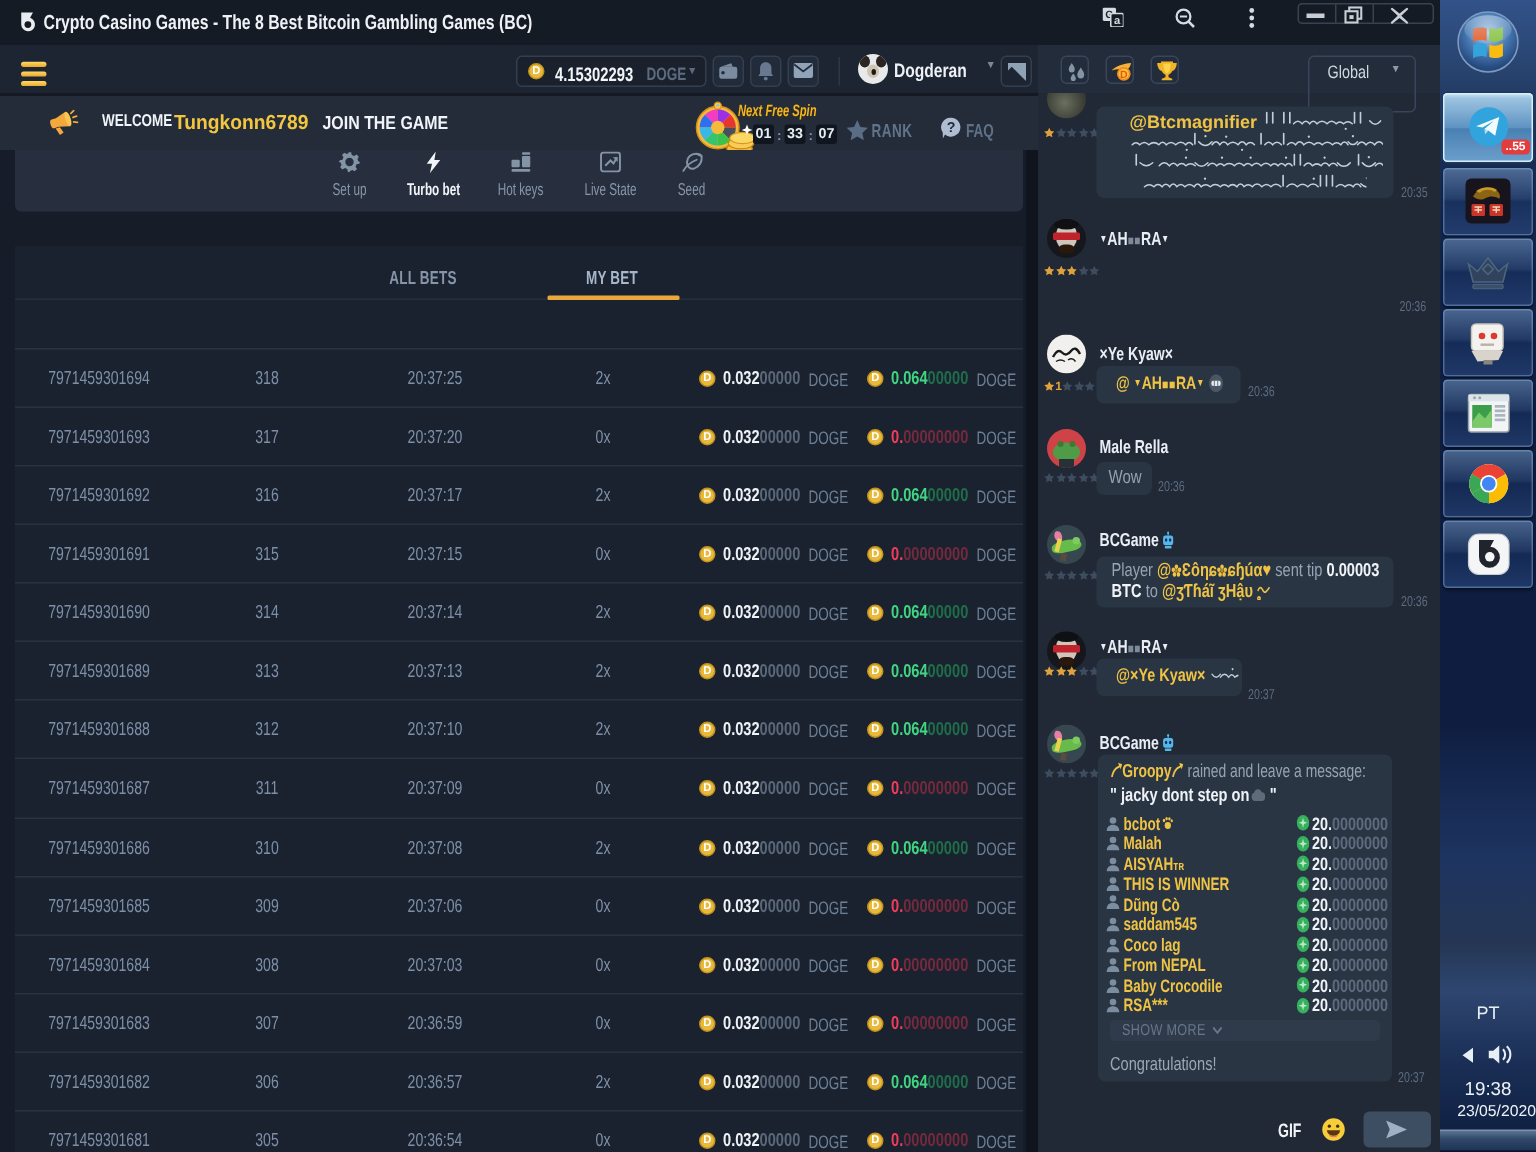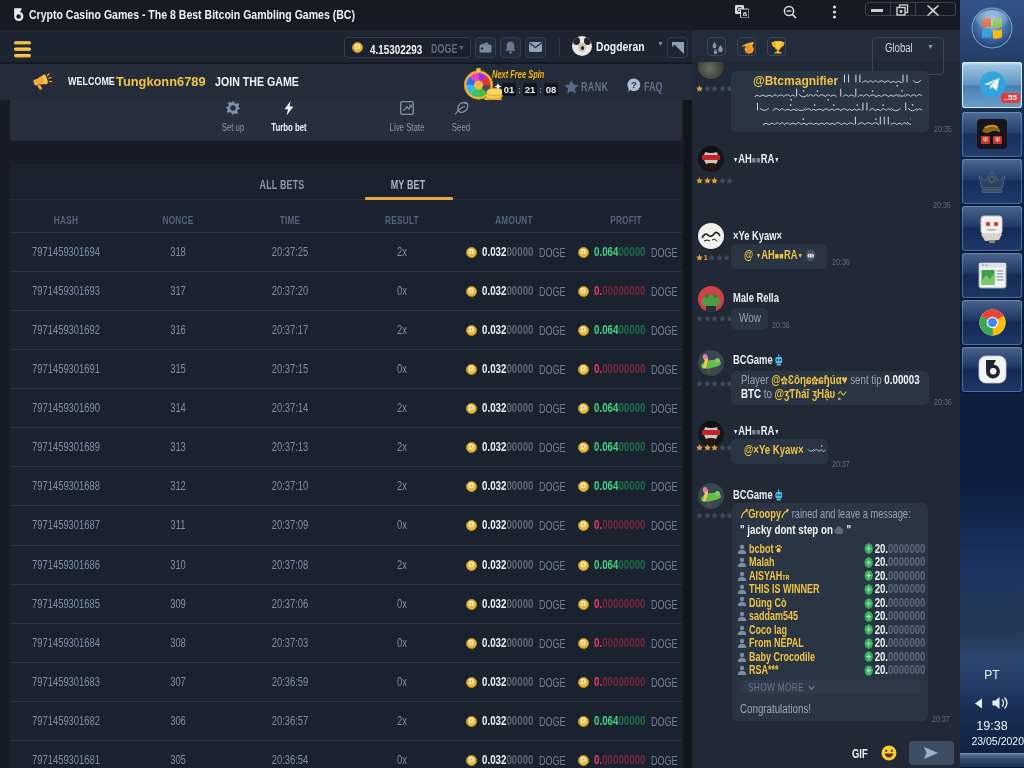--- a/index.html
+++ b/index.html
@@ -223,23 +223,23 @@
         <ellipse cx="32" cy="45" rx="8.5" ry="3.8" fill="#f5bc3f" stroke="#c9880f" stroke-width="0.8"></ellipse>
         <ellipse cx="33" cy="41.5" rx="8.5" ry="3.8" fill="#f9cd55" stroke="#c9880f" stroke-width="0.8"></ellipse>
         <ellipse cx="34" cy="38" rx="8.5" ry="3.8" fill="#fbd763" stroke="#d39a1d" stroke-width="0.8"></ellipse>
       </g>
       <path d="M37 29 l1 2.6 2.6 1 -2.6 1 -1 2.6 -1 -2.6 -2.6 -1 2.6 -1 Z" fill="#fff"></path>
     </svg>
     <div style="position:absolute;left:492px;top:4px;font-size:11px;font-weight:bold;font-style:italic;color:#f5b71e;text-shadow:0 1px 0 #3a2c08;white-space:nowrap;transform:scaleX(0.68);transform-origin:0 50%;">Next Free Spin</div>
     <div style="position:absolute;left:502px;top:19px;display:flex;gap:2px;align-items:center;font-size:9.5px;font-weight:bold;color:#e8edf2;">
       <span style="background:#10161f;border-radius:2px;width:14px;height:13px;line-height:13px;text-align:center;">01</span>
         <span style="color:#8a97a8;font-size:9px;">:</span>
-      <span style="background:#10161f;border-radius:2px;width:14px;height:13px;line-height:13px;text-align:center;">21</span>
+      <span style="background:#10161f;border-radius:2px;width:14px;height:13px;line-height:13px;text-align:center;">33</span>
         <span style="color:#8a97a8;font-size:9px;">:</span>
-      <span style="background:#10161f;border-radius:2px;width:14px;height:13px;line-height:13px;text-align:center;">08</span>
+      <span style="background:#10161f;border-radius:2px;width:14px;height:13px;line-height:13px;text-align:center;">07</span>
     </div>
 
     <svg style="position:absolute;left:564px;top:16px;" width="15" height="14" viewBox="0 0 15 14">
       <path d="M7.5 0 L9.6 4.6 L14.6 5.2 L10.9 8.6 L11.9 13.5 L7.5 11 L3.1 13.5 L4.1 8.6 L0.4 5.2 L5.4 4.6 Z" fill="#5a6d85"></path>
     </svg>
     <span style="position:absolute;left:581px;top:16px;font-size:12.5px;font-weight:bold;color:#62748a;letter-spacing:0.5px;transform:scaleX(0.72);transform-origin:0 50%;">RANK</span>
 
     <svg style="position:absolute;left:627px;top:14px;" width="14" height="15" viewBox="0 0 14 15">
       <path d="M7 0.5 A6.3 6.3 0 1 1 3 11.7 L1.6 14.4 L1.5 10.3 A6.3 6.3 0 0 1 7 0.5 Z" fill="#aebdd2"></path>
       <text x="7" y="10.2" font-size="9.5" font-weight="bold" fill="#232c3a" text-anchor="middle" font-family="Liberation Sans">?</text>
@@ -253,20 +253,31 @@
             <path d="M7 4.2 A2.8 2.8 0 1 0 7 9.8 A2.8 2.8 0 1 0 7 4.2 M5.9 0.5 L8.1 0.5 L8.5 2.3 L10.1 3 L11.7 2 L13.2 3.5 L12.3 5.1 L13 6.7 L14 7 L13.5 8.1 L11.7 8.5 L11 10.1 L12 11.7 L10.5 13.2 L8.9 12.3 L7.3 13 L7 14 L5.9 13.5 L5.5 11.7 L3.9 11 L2.3 12 L0.8 10.5 L1.7 8.9 L1 7.3 L0 7 L0.5 5.9 L2.3 5.5 L3 3.9 L2 2.3 L3.5 0.8 L5.1 1.7 L6.7 1 Z" fill="#8494a7" fill-rule="evenodd"></path>
           </svg>
         <div class="lbl">Set up</div>
       </div>
       <div class="ptab" style="left:279px;">
         <svg width="12" height="15" viewBox="0 0 12 15" style="margin-left:-6px;">
             <path d="M7.5 0 L1.5 8.2 L5 8.2 L3.6 14.5 L10.5 5.6 L6.6 5.6 Z" fill="#f2f5f9"></path>
           </svg>
         <div class="lbl" style="color:#f2f5f9;font-weight:bold;">Turbo bet</div>
       </div>
+      <div class="ptab" style="left:337px;">
+        <svg width="15" height="14" viewBox="0 0 15 14">
+            <g fill="#8494a7">
+              <rect x="1" y="5.5" width="5.5" height="5" rx="0.8"></rect>
+              <rect x="8" y="3" width="5.5" height="7.5" rx="0.8"></rect>
+              <rect x="8" y="0.5" width="5.5" height="1.6" rx="0.6"></rect>
+              <rect x="1" y="11.7" width="12.5" height="1.8" rx="0.7"></rect>
+            </g>
+          </svg>
+        <div class="lbl">Hot keys</div>
+      </div>
       <div class="ptab" style="left:397px;">
         <svg width="14" height="14" viewBox="0 0 14 14">
             <rect x="0.7" y="0.7" width="12.6" height="12.6" rx="1.6" fill="none" stroke="#8494a7" stroke-width="1.3"></rect>
             <path d="M3.5 9.5 L7 6 L9 8 L11 4.5" fill="none" stroke="#8494a7" stroke-width="1.3"></path>
             <path d="M11.8 3.6 L11.8 7 L8.6 3.8 Z" fill="#8494a7"></path>
           </svg>
         <div class="lbl">Live State</div>
       </div>
       <div class="ptab" style="left:451px;">
         <svg width="15" height="14" viewBox="0 0 15 14">
@@ -276,28 +287,20 @@
           </svg>
         <div class="lbl">Seed</div>
       </div>
     </div>
     <div id="card"></div>
     <div id="tabs">
       <div class="tb" style="left:272px;color:#8695a8;">ALL BETS</div>
       <div class="tb" style="left:398px;color:#a7b6c9;">MY BET</div>
       <div class="line"></div>
       <div class="yline"></div>
-    </div>
-    <div id="thead">
-      <div class="th" style="left:0;">HASH</div>
-      <div class="th" style="left:112px;">NONCE</div>
-      <div class="th" style="left:224px;">TIME</div>
-      <div class="th" style="left:336px;">RESULT</div>
-      <div class="th" style="left:448px;">AMOUNT</div>
-      <div class="th" style="left:560px;">PROFIT</div>
     </div>
     <div id="rows">
 <div class="row">
 <div class="c" style="left:0;">7971459301694</div>
 <div class="c" style="left:112px;">318</div>
 <div class="c" style="left:224px;">20:37:25</div>
 <div class="c" style="left:336px;">2x</div>
 <div class="cell amt" style="left:456px;">
             <span class="coin">D</span>
             <span class="num"><b>0.032</b><span class="z">00000</span></span>

